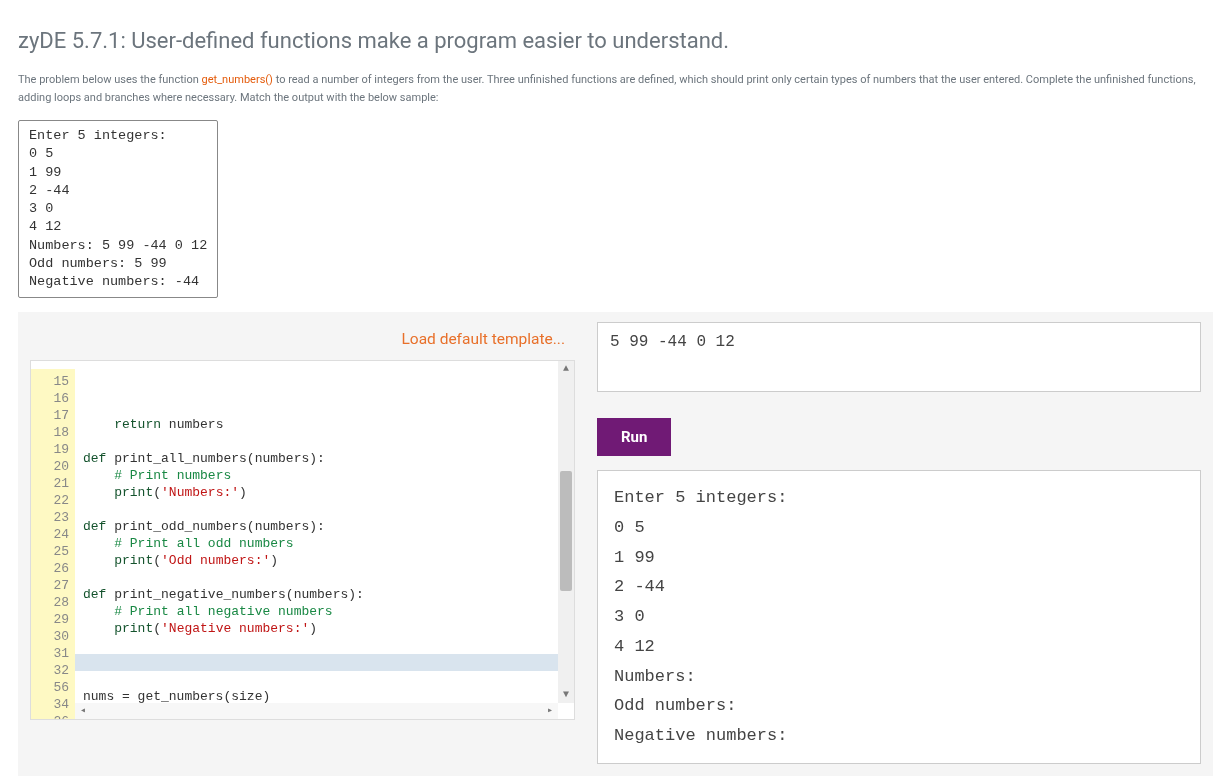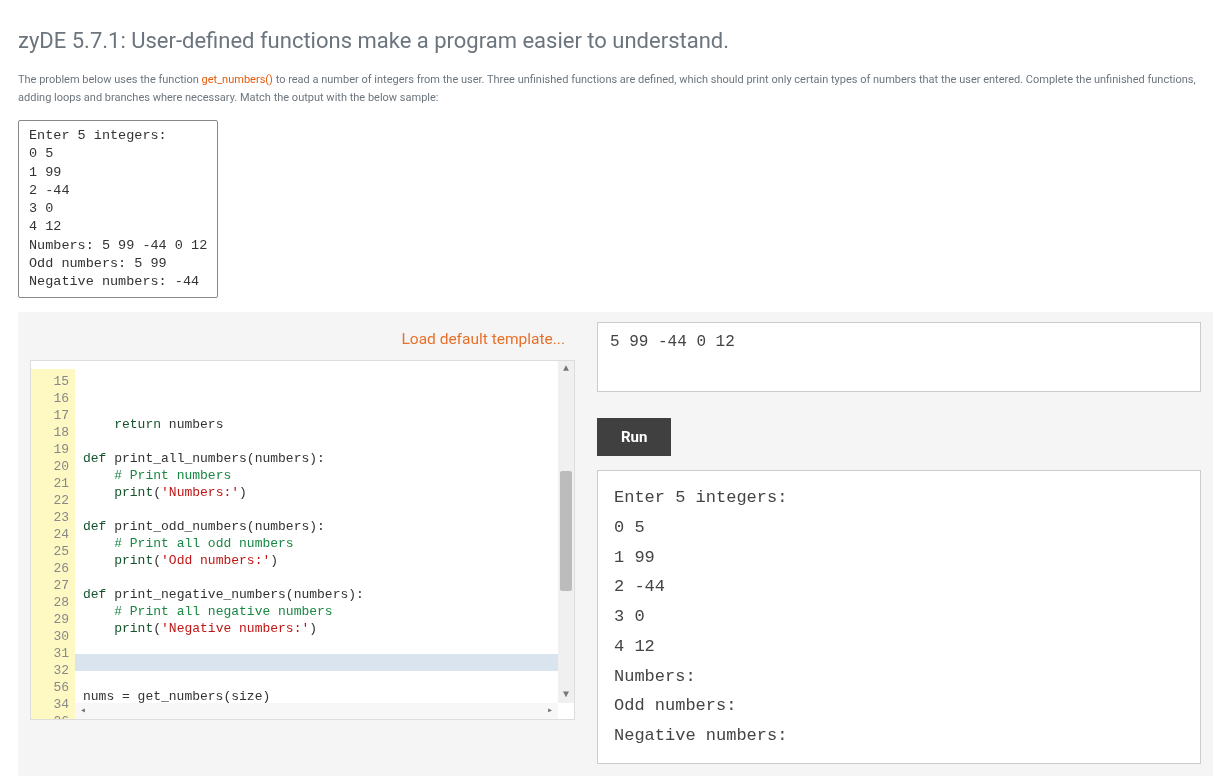--- a/index.html
+++ b/index.html
@@ -154,21 +154,21 @@
     width: 100%;
     height: 70px;
     padding: 10px 12px;
     color: #444;
     resize: none;
   }
   .run-btn {
     margin-top: 26px;
     display: inline-block;
     align-self: flex-start;
-    background: #404040;
+    background: #701a75;
     color: #fff;
     font-weight: 700;
     font-size: 15px;
     border: none;
     padding: 10px 24px;
     cursor: pointer;
     font-family: inherit;
   }
   .output-box {
     margin-top: 14px;

